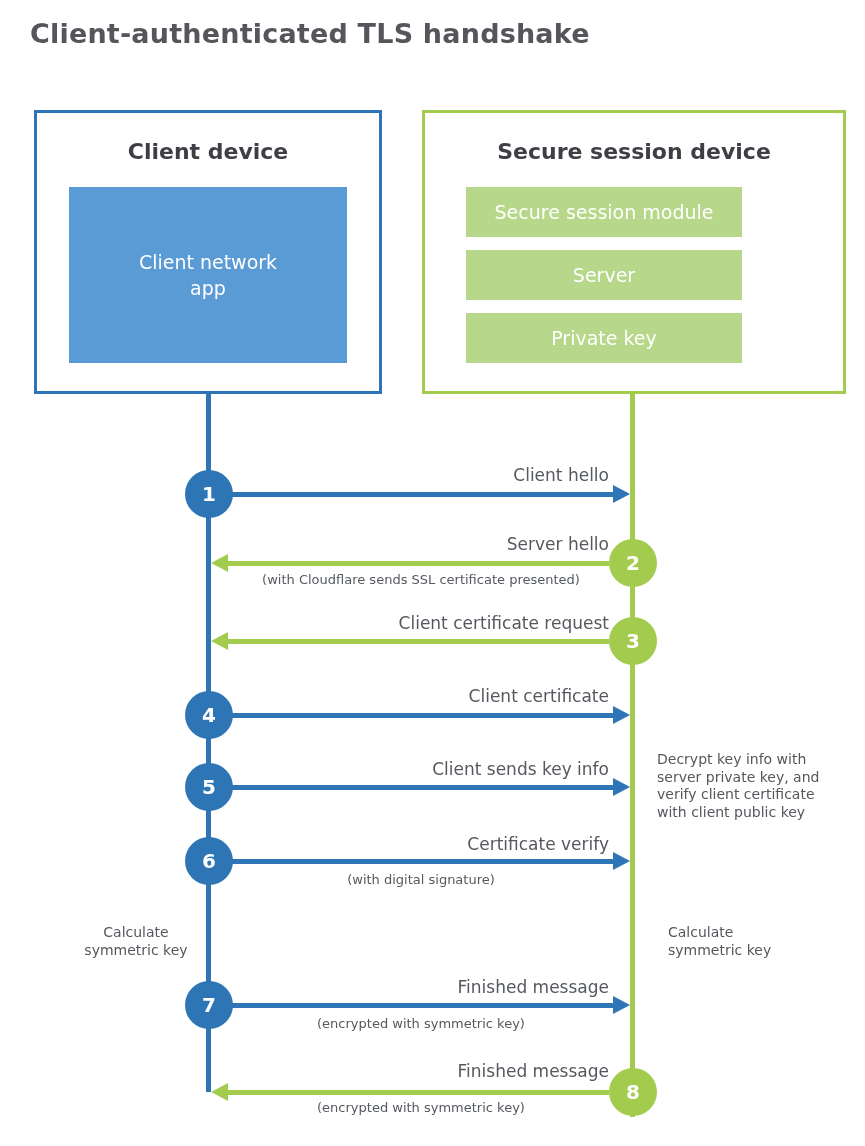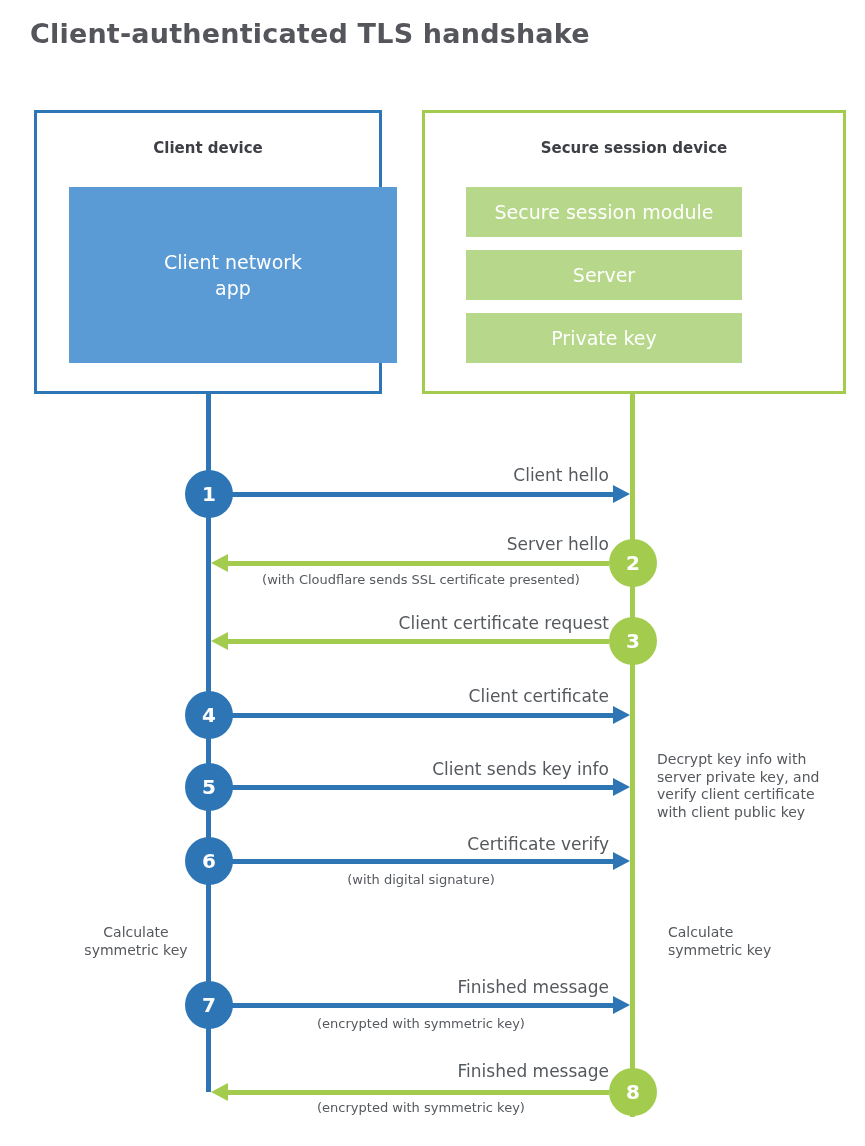--- a/index.html
+++ b/index.html
@@ -13,22 +13,22 @@
   html,body{margin:0;padding:0;background:#ffffff;}
   body{font-family:"DejaVu Sans","Liberation Sans",sans-serif;}
   #canvas{position:relative;width:865px;height:1146px;background:#ffffff;overflow:hidden;}
 
   .page-title{position:absolute;left:30px;top:18px;font-size:27px;font-weight:700;color:#54565b;letter-spacing:0.2px;}
 
   
   .actor-box{position:absolute;top:110px;height:278px;background:#fff;}
   .client-box{left:34px;width:342px;border:3px solid var(--blue);}
   .server-box{left:422px;width:418px;border:3px solid var(--green);}
-  .actor-title{margin-top:26px;text-align:center;font-size:15px;font-weight:700;color:var(--text-dark);}
-  .app-rect{position:absolute;left:32px;top:74px;width:328px;height:176px;background:var(--light-blue);
+  .actor-title{margin-top:26px;text-align:center;font-size:22px;font-weight:700;color:var(--text-dark);}
+  .app-rect{position:absolute;left:32px;top:74px;width:278px;height:176px;background:var(--light-blue);
             display:flex;align-items:center;justify-content:center;text-align:center;}
   .app-rect span{display:block;max-width:150px;color:#ffffff;font-size:19px;line-height:26px;}
   .module-bar{position:absolute;left:41px;width:276px;height:50px;background:var(--light-green);
               color:#ffffff;font-size:19px;text-align:center;line-height:50px;}
   .bar-0{top:74px;} .bar-1{top:137px;} .bar-2{top:200px;}
 
   
   .lifeline{position:absolute;width:5px;z-index:1;}
   .lifeline.blue{left:206px;top:391px;height:701px;background:var(--blue);}
   .lifeline.green{left:630px;top:391px;height:726px;background:var(--green);}

